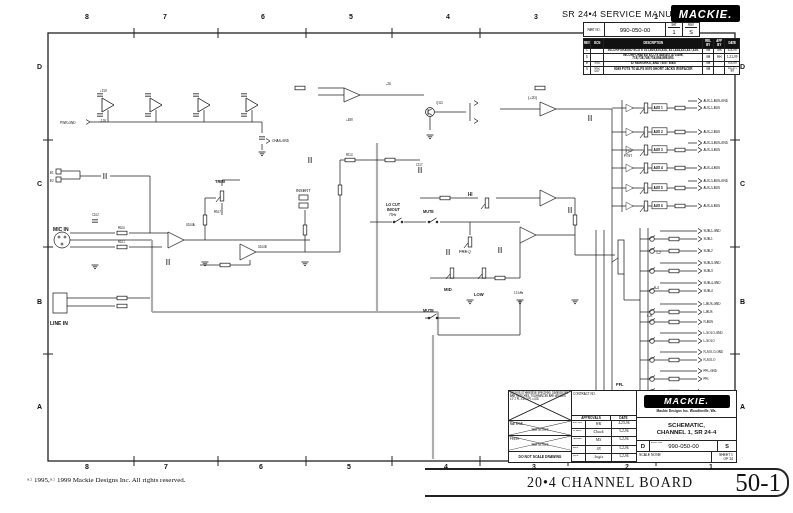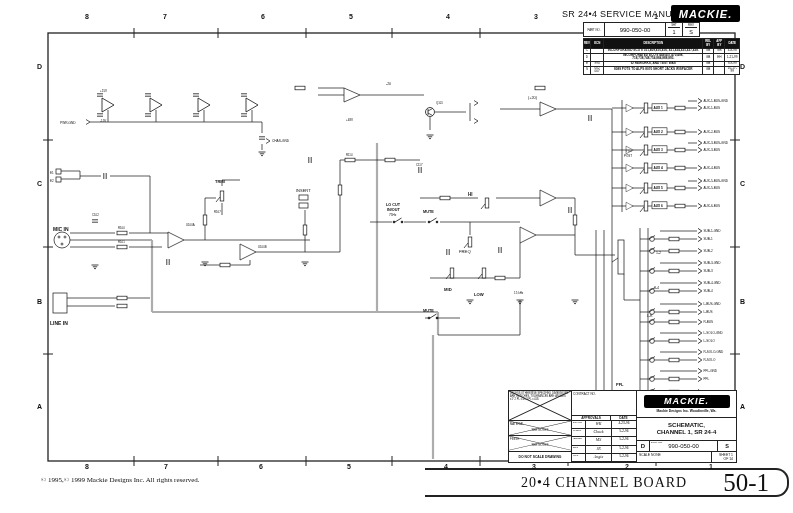--- a/index.html
+++ b/index.html
@@ -54,22 +54,22 @@
   .tb-num .dwg{flex:1;border-right:1px solid #222;position:relative;display:flex;align-items:center;justify-content:center;font-size:6px;}
   .tb-num .rev{width:18px;display:flex;align-items:center;justify-content:center;font-size:5.5px;font-weight:bold;}
   .mini-lbl{position:absolute;left:1px;top:0;font-size:2.4px;font-weight:normal;}
   .tb-scale{flex:1;display:flex;font-size:3.4px;}
   .tb-scale .sc{width:70px;border-right:1px solid #222;padding:1px 2px;}
   .tb-scale .sh{flex:1;text-align:right;padding:1px 3px;}
   
   .tab{position:absolute;left:425px;top:468px;width:362px;height:25px;border:2px solid #222;border-left:none;
        border-radius:0 13px 13px 0;display:flex;align-items:center;font-family:"Liberation Serif",serif;}
   .tab .board{flex:1;text-align:center;font-size:14px;letter-spacing:1px;padding-left:60px;}
-  .tab .pageno{font-size:25px;padding-right:18px;}
-  .copyright{position:absolute;left:41px;top:476px;font-size:7px;font-family:"Liberation Serif",serif;}
+  .tab .pageno{font-size:25px;padding-right:6px;}
+  .copyright{position:absolute;left:27px;top:476px;font-size:7px;font-family:"Liberation Serif",serif;}
 </style>
 </head>
 <body>
 <div class="page">
 
 <svg class="abs" style="left:0;top:0" width="793" height="513" viewBox="0 0 793 513">
   <defs>
     <g id="res-h">
           <rect x="-5" y="-1.8" width="10" height="3.6" fill="#fff" stroke="#111" stroke-width="0.7"></rect>
         </g>

